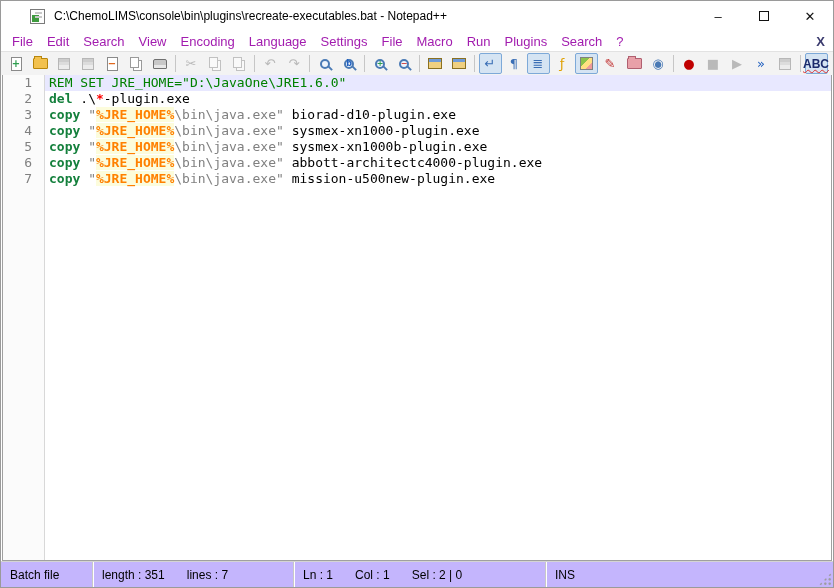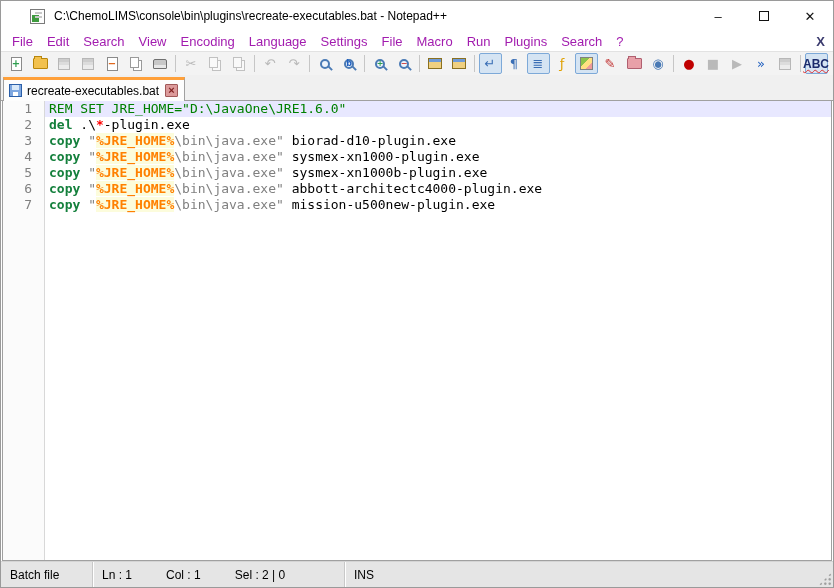--- a/index.html
+++ b/index.html
@@ -62,25 +62,25 @@
   .line.current .code { background:#e8e8ff; }
   .s-kw { color:#15803d; font-weight:bold; }
   .s-comment { color:#008000; }
   .s-var { color:#ff8000; font-weight:bold; background:#fcfcdc; }
   .s-str { color:#808080; }
   .s-op { color:#ff0000; font-weight:bold; }
   .s-plain { color:#000000; }
   .filler { display:flex; flex:1 1 auto; }
   .filler .ln { height:auto; }
   
-  .statusbar { height:26px; flex:0 0 26px; background:#e5e5e5; border-top:1px solid #d4d4d4; display:flex; align-items:center; font-size:12px; color:#000; }
+  .statusbar { height:26px; flex:0 0 26px; background:#c4b5fd; border-top:1px solid #d4d4d4; display:flex; align-items:center; font-size:12px; color:#000; }
   .sb-sec { height:100%; display:flex; align-items:center; padding-left:9px; border-right:1px solid #c8c8c8; box-shadow:1px 0 0 #ffffff; white-space:nowrap; }
   .sb-doc { flex:0 0 92px; }
   .sb-len { flex:0 0 201px; gap:22px; }
-  .sb-pos { flex:0 0 252px; gap:34px; }
+  .sb-pos { flex:0 0 252px; gap:22px; }
   .sb-eol { flex:0 0 165px; }
   .sb-enc { flex:0 0 85px; }
   .sb-ins { flex:1 1 auto; border-right:none; box-shadow:none; }
   .resize-grip { width:14px; height:14px; margin:auto 1px 1px auto; background-image:radial-gradient(#9a9a9a 1.2px, transparent 1.3px); background-size:4.5px 4.5px; background-position:bottom right; clip-path:polygon(100% 0, 100% 100%, 0 100%); }
 </style>
 </head>
 <body>
 
 <div class="window">
 
@@ -227,45 +227,42 @@
       </span>
       <span class="tbtn disabled">
         <span class="sh-disk"></span>
       </span>
       <span class="tsep"></span>
       <span class="tbtn active">
         <span class="glyph abc-text">ABC</span>
       </span>
     </div>
 
-  <div class="tabbar">
-    <div class="tab">
-      <span class="tab-disk"></span>
-      <span class="tab-label">recreate-executables.bat</span>
-      <span class="tab-close">×</span>
-    </div>
-  </div>
 
   <div class="editor-wrap">
     <div class="editor" id="editor" style="display: flex; flex-direction: column; height: 100%;">
         <div class="line current"><span class="ln">1</span><span class="code"><span class="s-comment">REM SET JRE_HOME="D:\JavaOne\JRE1.6.0"</span></span></div>
         <div class="line"><span class="ln">2</span><span class="code"><span class="s-kw">del</span><span class="s-plain"> .\</span><span class="s-op">*</span><span class="s-plain">-plugin.exe</span></span></div>
         <div class="line"><span class="ln">3</span><span class="code"><span class="s-kw">copy</span><span class="s-plain"> </span><span class="s-str">"</span><span class="s-var">%JRE_HOME%</span><span class="s-str">\bin\java.exe"</span><span class="s-plain"> biorad-d10-plugin.exe</span></span></div>
         <div class="line"><span class="ln">4</span><span class="code"><span class="s-kw">copy</span><span class="s-plain"> </span><span class="s-str">"</span><span class="s-var">%JRE_HOME%</span><span class="s-str">\bin\java.exe"</span><span class="s-plain"> sysmex-xn1000-plugin.exe</span></span></div>
         <div class="line"><span class="ln">5</span><span class="code"><span class="s-kw">copy</span><span class="s-plain"> </span><span class="s-str">"</span><span class="s-var">%JRE_HOME%</span><span class="s-str">\bin\java.exe"</span><span class="s-plain"> sysmex-xn1000b-plugin.exe</span></span></div>
         <div class="line"><span class="ln">6</span><span class="code"><span class="s-kw">copy</span><span class="s-plain"> </span><span class="s-str">"</span><span class="s-var">%JRE_HOME%</span><span class="s-str">\bin\java.exe"</span><span class="s-plain"> abbott-architectc4000-plugin.exe</span></span></div>
         <div class="line"><span class="ln">7</span><span class="code"><span class="s-kw">copy</span><span class="s-plain"> </span><span class="s-str">"</span><span class="s-var">%JRE_HOME%</span><span class="s-str">\bin\java.exe"</span><span class="s-plain"> mission-u500new-plugin.exe</span></span></div>
         <div class="line filler" style="flex: 1 1 auto; height: auto;"><span class="ln"></span><span class="code"></span></div>
       </div>
   </div>
 
   <div class="statusbar">
     <div class="sb-sec sb-doc">
         <span>Batch file</span>
       </div>
+    <div class="sb-sec sb-len">
+      <span>length : 351</span>
+      <span>lines : 7</span>
+    </div>
     <div class="sb-sec sb-pos">
       <span>Ln : 1</span>
       <span>Col : 1</span>
       <span>Sel : 2 | 0</span>
     </div>
     <div class="sb-sec sb-ins">
       <span>INS</span>
       <span class="resize-grip"></span>
     </div>
   </div>

